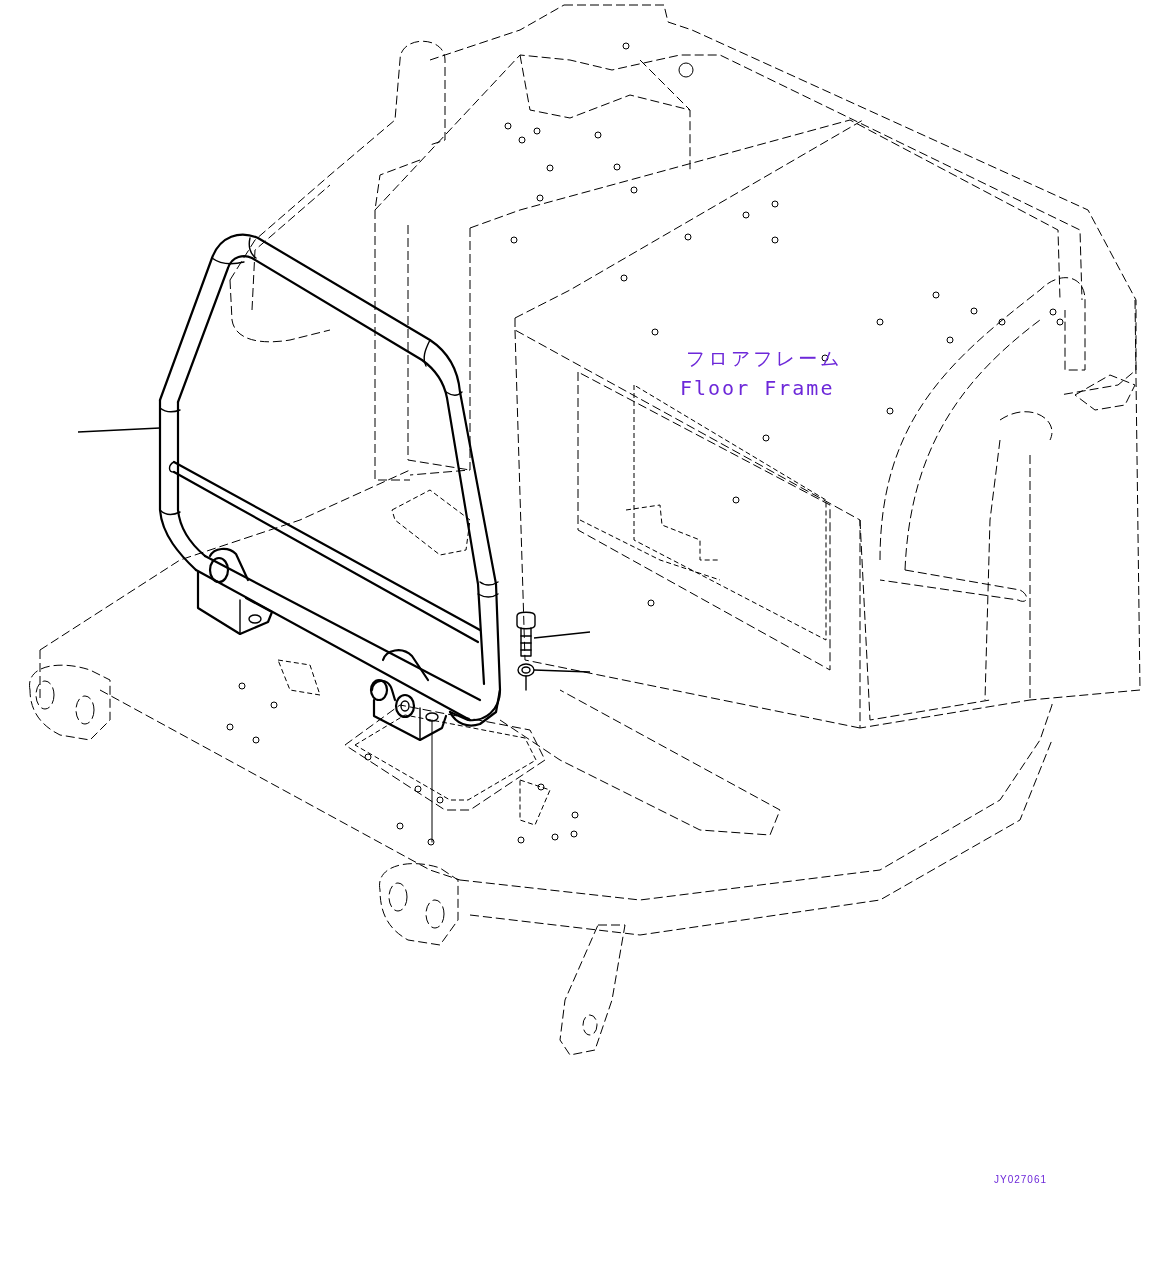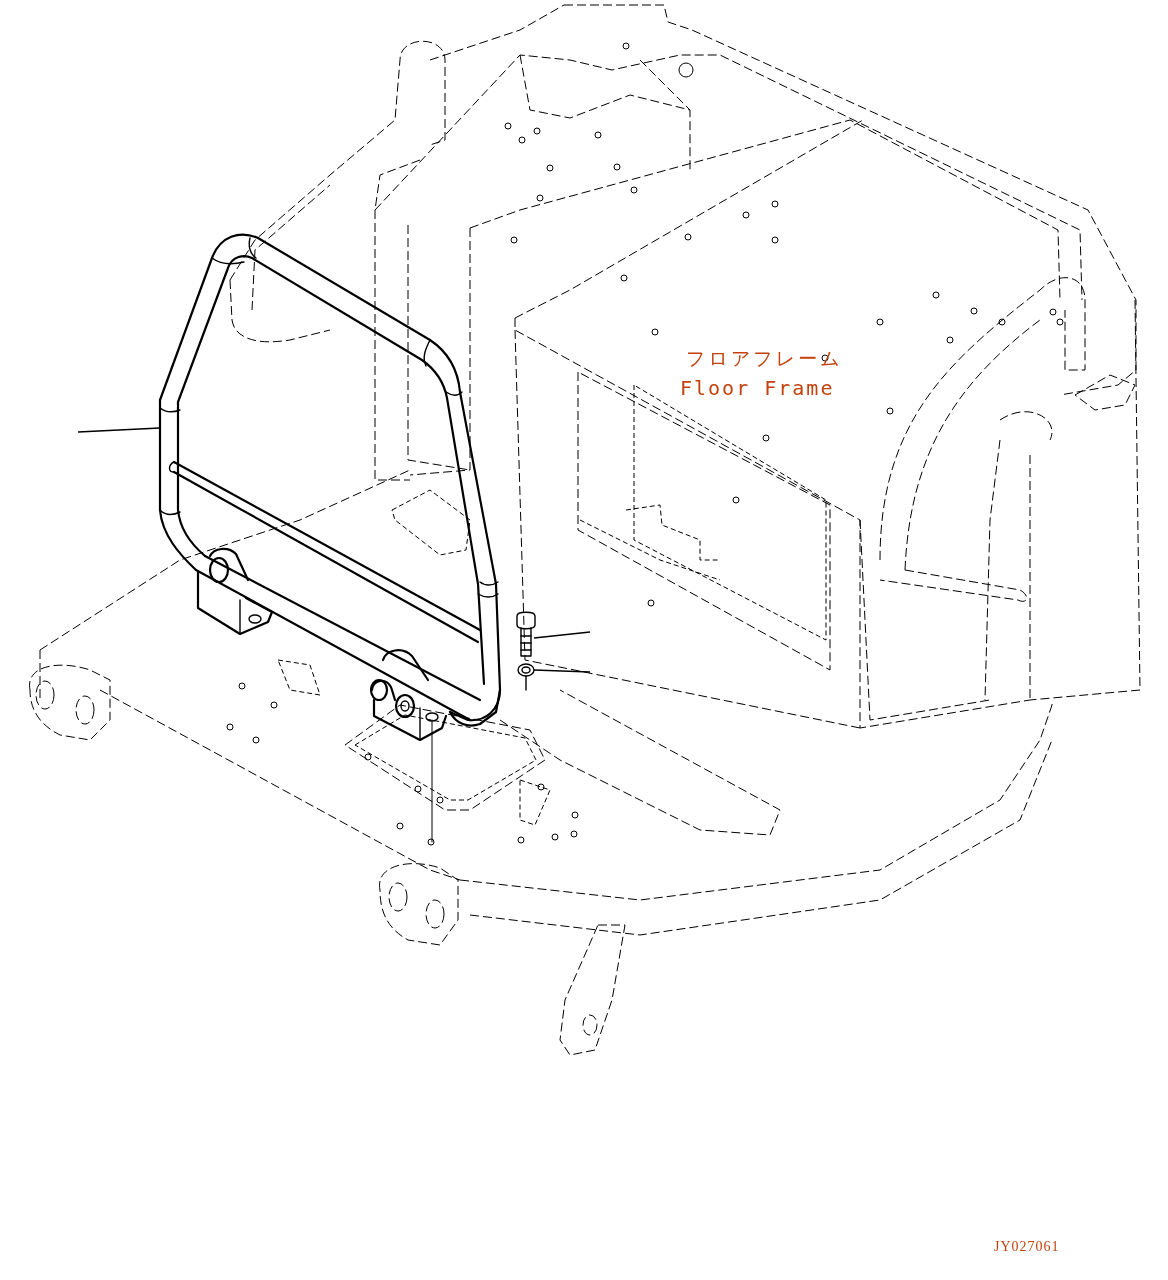--- a/index.html
+++ b/index.html
@@ -4,24 +4,24 @@
 <style>
   html, body { margin: 0; padding: 0; background: #ffffff; }
   body { width: 1168px; height: 1280px; position: relative; overflow: hidden; font-family: "DejaVu Sans Mono", monospace; }
   #canvas { position: absolute; left: 0; top: 0; width: 1168px; height: 1280px; }
   .phantom { fill: none; stroke: #000; stroke-width: 1; stroke-dasharray: 9 4; }
   .phantom-fine { fill: none; stroke: #000; stroke-width: 1; stroke-dasharray: 5 3; }
   .solid { fill: none; stroke: #000; stroke-width: 2.2; stroke-linejoin: round; stroke-linecap: round; }
   .solid-thin { fill: none; stroke: #000; stroke-width: 1.4; stroke-linejoin: round; stroke-linecap: round; }
   .leader { fill: none; stroke: #000; stroke-width: 1.6; }
   .hole { fill: none; stroke: #000; stroke-width: 1; }
-  .label { position: absolute; color: #c2410c; white-space: pre; }
+  .label { position: absolute; color: #6d28d9; white-space: pre; }
   .label-jp { left: 686px; top: 346px; font-size: 19px; letter-spacing: 3px; font-family: "DejaVu Sans", sans-serif; }
   .label-en { left: 680px; top: 376px; font-size: 20px; letter-spacing: 2px; font-family: "DejaVu Sans Mono", monospace; }
-  .drawing-id { left: 994px; top: 1239px; font-size: 14px; letter-spacing: 1px; font-family: Liberation Serif, serif; }
+  .drawing-id { left: 994px; top: 1174px; font-size: 10px; letter-spacing: 1px; font-family: Liberation Sans, sans-serif; }
 </style>
 </head>
 <body>
 
 <div id="drawing">
 <svg id="canvas" viewBox="0 0 1168 1280" xmlns="http://www.w3.org/2000/svg">
 
   <g>
 
     <path class="phantom" d="M564 5 L664 5 L668 22 L692 30 L1088 210 L1136 300 L1136 370 L1118 385 L1060 395"></path>

